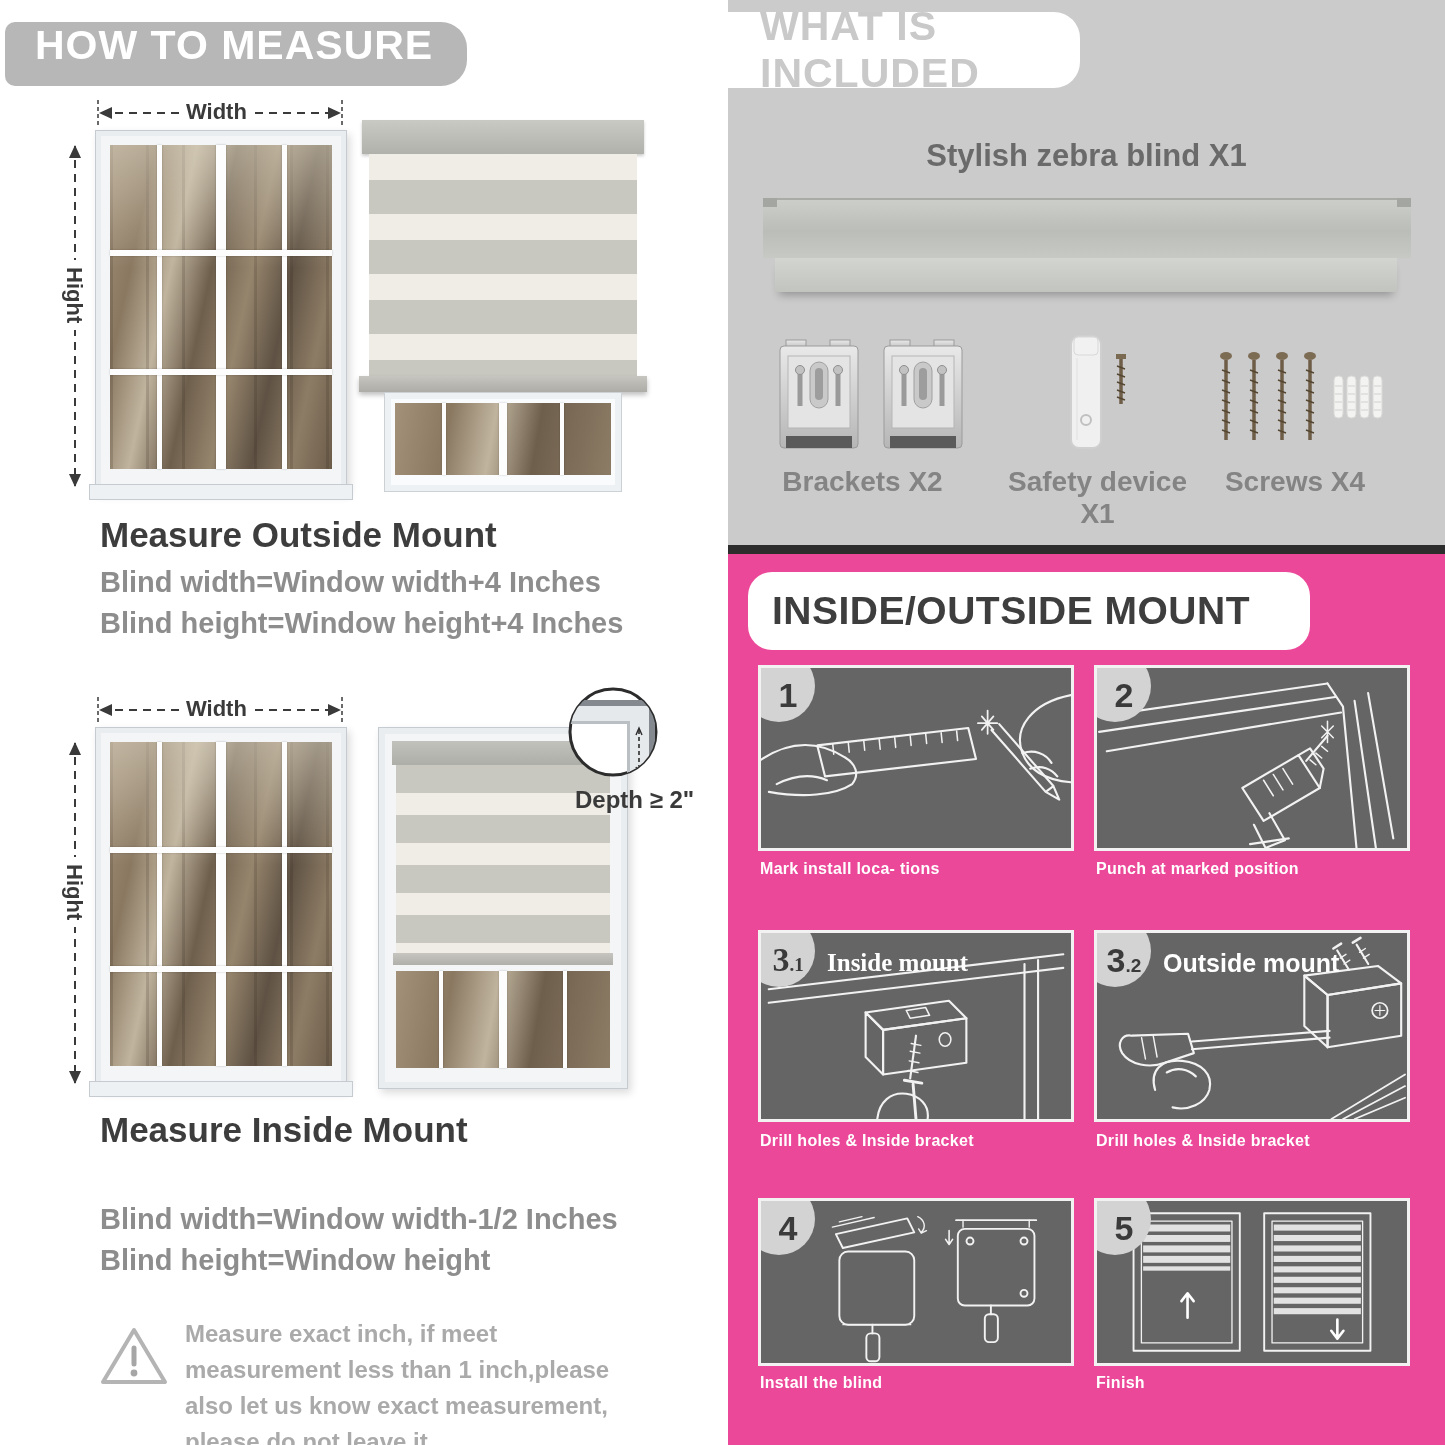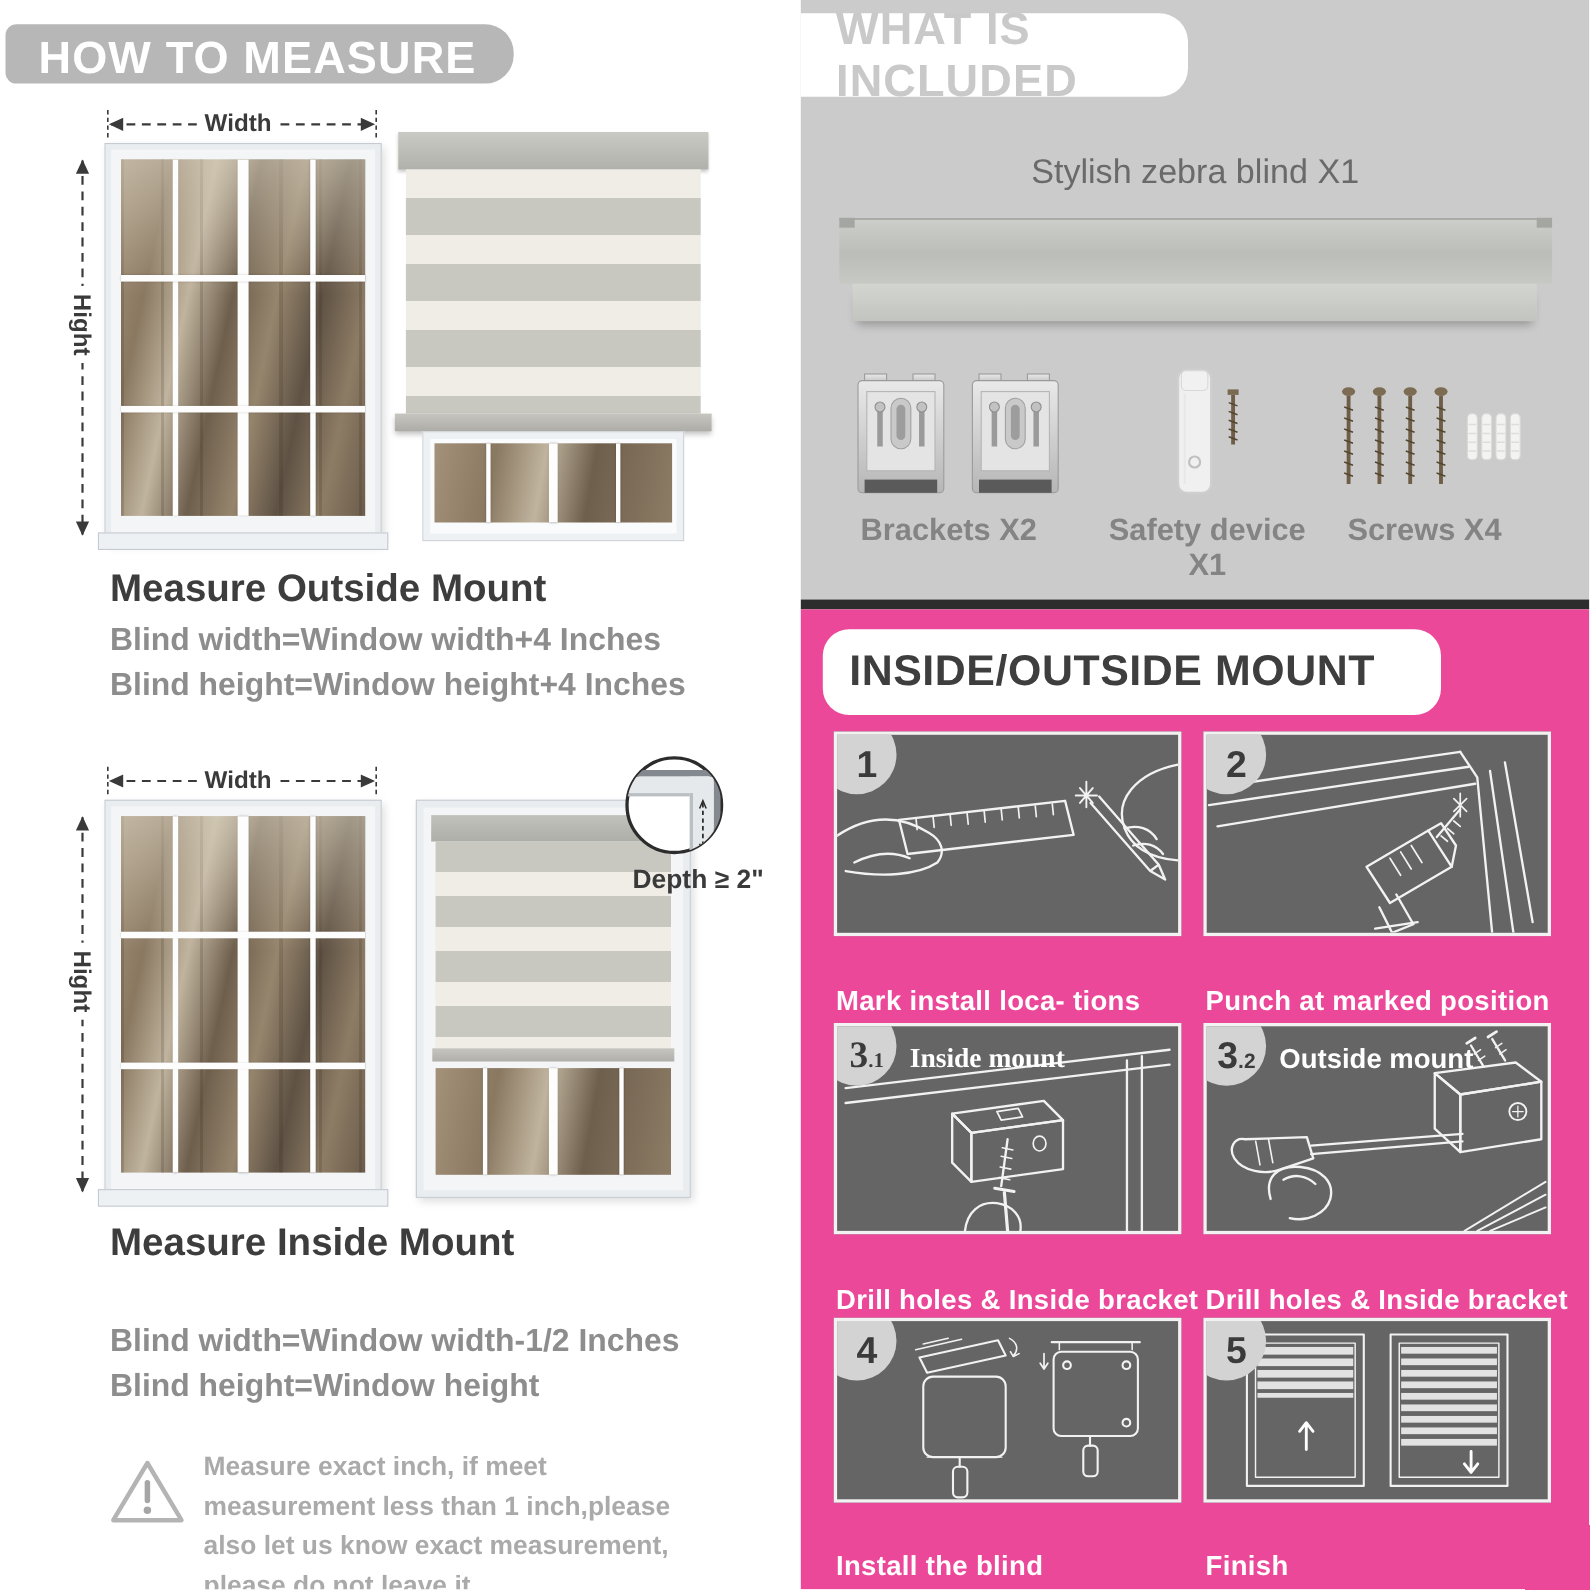--- a/index.html
+++ b/index.html
@@ -1,22 +1,22 @@
 <!DOCTYPE html>
 <html><head>
 <meta charset="utf-8">
 <style>
   html,body{margin:0;padding:0;background:#ffffff;}
   .page{position:relative;width:1445px;height:1445px;background:#ffffff;overflow:hidden;
         font-family:"Liberation Sans", sans-serif;}
   .abs{position:absolute;}
 
   
-  .hdr-left{left:5px;top:22px;width:462px;height:54px;background:#b7b7b7;
-    border-radius:10px 26px 26px 10px;display:flex;align-items:flex-end;padding-left:30px;box-sizing:border-box;}
+  .hdr-left{left:5px;top:22px;width:462px;height:64px;background:#b7b7b7;
+    border-radius:10px 26px 26px 10px;display:flex;align-items:flex-start;padding-left:30px;box-sizing:border-box;}
   .hdr-left span{color:#ffffff;font-weight:bold;font-size:41px;letter-spacing:1px;}
 
   .window{background:#f3f5f7;border:1px solid #c5cbd1;box-shadow:inset 0 0 0 5px #e9edf0,3px 4px 8px rgba(0,0,0,.14);}
   .glass{position:absolute;left:14px;right:14px;top:14px;bottom:22px;
     background:
       linear-gradient(180deg, rgba(219,212,194,.55) 0%, rgba(219,212,194,0) 38%),
       repeating-linear-gradient(90deg, rgba(40,30,20,.16) 0 3px, rgba(255,255,255,0) 3px 36px),
       linear-gradient(102deg,#a3917a 0%,#8a7861 16%,#c0b49e 30%,#6e5f4d 44%,#96856d 58%,#5f5244 72%,#8d7c65 86%,#6b5c4a 100%);}
   .mull{position:absolute;background:#fdfdfd;box-shadow:0 0 2px rgba(0,0,0,.25);}
   .sill{position:absolute;left:-7px;right:-7px;bottom:-9px;height:14px;background:#eef1f3;border:1px solid #c5cbd1;}
@@ -49,42 +49,42 @@
      background:linear-gradient(100deg,#a3917a,#8a7861 25%,#c0b49e 45%,#6e5f4d 65%,#8d7c65 100%);}
 
   .warn-text{color:#aaaaaa;font-weight:bold;font-size:24px;line-height:1.5;}
 
   
   .panel-top{left:728px;top:0;width:717px;height:545px;background:#cbcbcb;}
   .hdr-right{position:absolute;left:0;top:12px;width:352px;height:76px;background:#ffffff;
     border-radius:0 26px 26px 0;display:flex;align-items:center;padding-left:32px;box-sizing:border-box;}
   .hdr-right span{color:#c9c9c9;font-weight:bold;font-size:41px;letter-spacing:1px;}
   .product-title{position:absolute;left:0;top:138px;width:100%;text-align:center;
-    color:#6a6a6a;font-weight:normal;font-size:31px;}
+    color:#6a6a6a;font-weight:bold;font-size:31px;}
   .rail-top{position:absolute;left:35px;top:198px;width:648px;height:60px;
     background:linear-gradient(180deg,#cdd0ca,#bbbeb8 55%,#c7cac4);box-shadow:inset 0 2px 0 #a9aca6;}
   .rail-top::before,.rail-top::after{content:"";position:absolute;top:0;width:14px;height:9px;background:#a4a7a1;}
   .rail-top::before{left:0;} .rail-top::after{right:0;}
   .rail-bot{position:absolute;left:47px;top:258px;width:622px;height:34px;
     background:linear-gradient(180deg,#d3d6d0,#c2c5bf);box-shadow:0 7px 9px -4px rgba(0,0,0,.28);}
   .comp-label{position:absolute;top:466px;text-align:center;color:#848484;font-weight:bold;font-size:28px;}
 
   .divider{left:728px;top:545px;width:717px;height:9px;background:#2d2d2d;}
   .panel-dark{left:728px;top:554px;width:717px;height:891px;background:#ec4899;}
   .hdr-mount{position:absolute;left:20px;top:18px;width:562px;height:78px;background:#ffffff;border-radius:24px;
     display:flex;align-items:center;padding-left:24px;box-sizing:border-box;}
   .hdr-mount span{color:#3e3e3e;font-weight:bold;font-size:39px;letter-spacing:.5px;}
 
   .step-panel{position:absolute;width:316px;border:3px solid #f2f2f2;box-sizing:border-box;overflow:hidden;background:#656565;}
   .badge{position:absolute;top:-18px;left:-18px;width:72px;height:72px;border-radius:50%;background:#d3d3d3;
     display:flex;align-items:center;justify-content:center;}
   .badge .bw{transform:translate(9px,9px);color:#3b3b3b;font-weight:bold;font-size:34px;line-height:1;}
   .badge .bsub{font-size:19px;}
   .step-title{position:absolute;top:16px;left:66px;color:#ffffff;font-weight:bold;font-size:25px;}
-  .caption{position:absolute;width:330px;color:#ffffff;font-weight:bold;font-size:25px;letter-spacing:.3px;margin-top:36px;}
+  .caption{position:absolute;width:330px;color:#ffffff;font-weight:bold;font-size:16px;letter-spacing:.3px;}
   .lineart{position:absolute;inset:0;width:100%;height:100%;}
 </style>
 </head>
 <body>
 
 <div class="page">
 
   <div class="abs hdr-left">
     <span>HOW TO MEASURE</span>
   </div>

